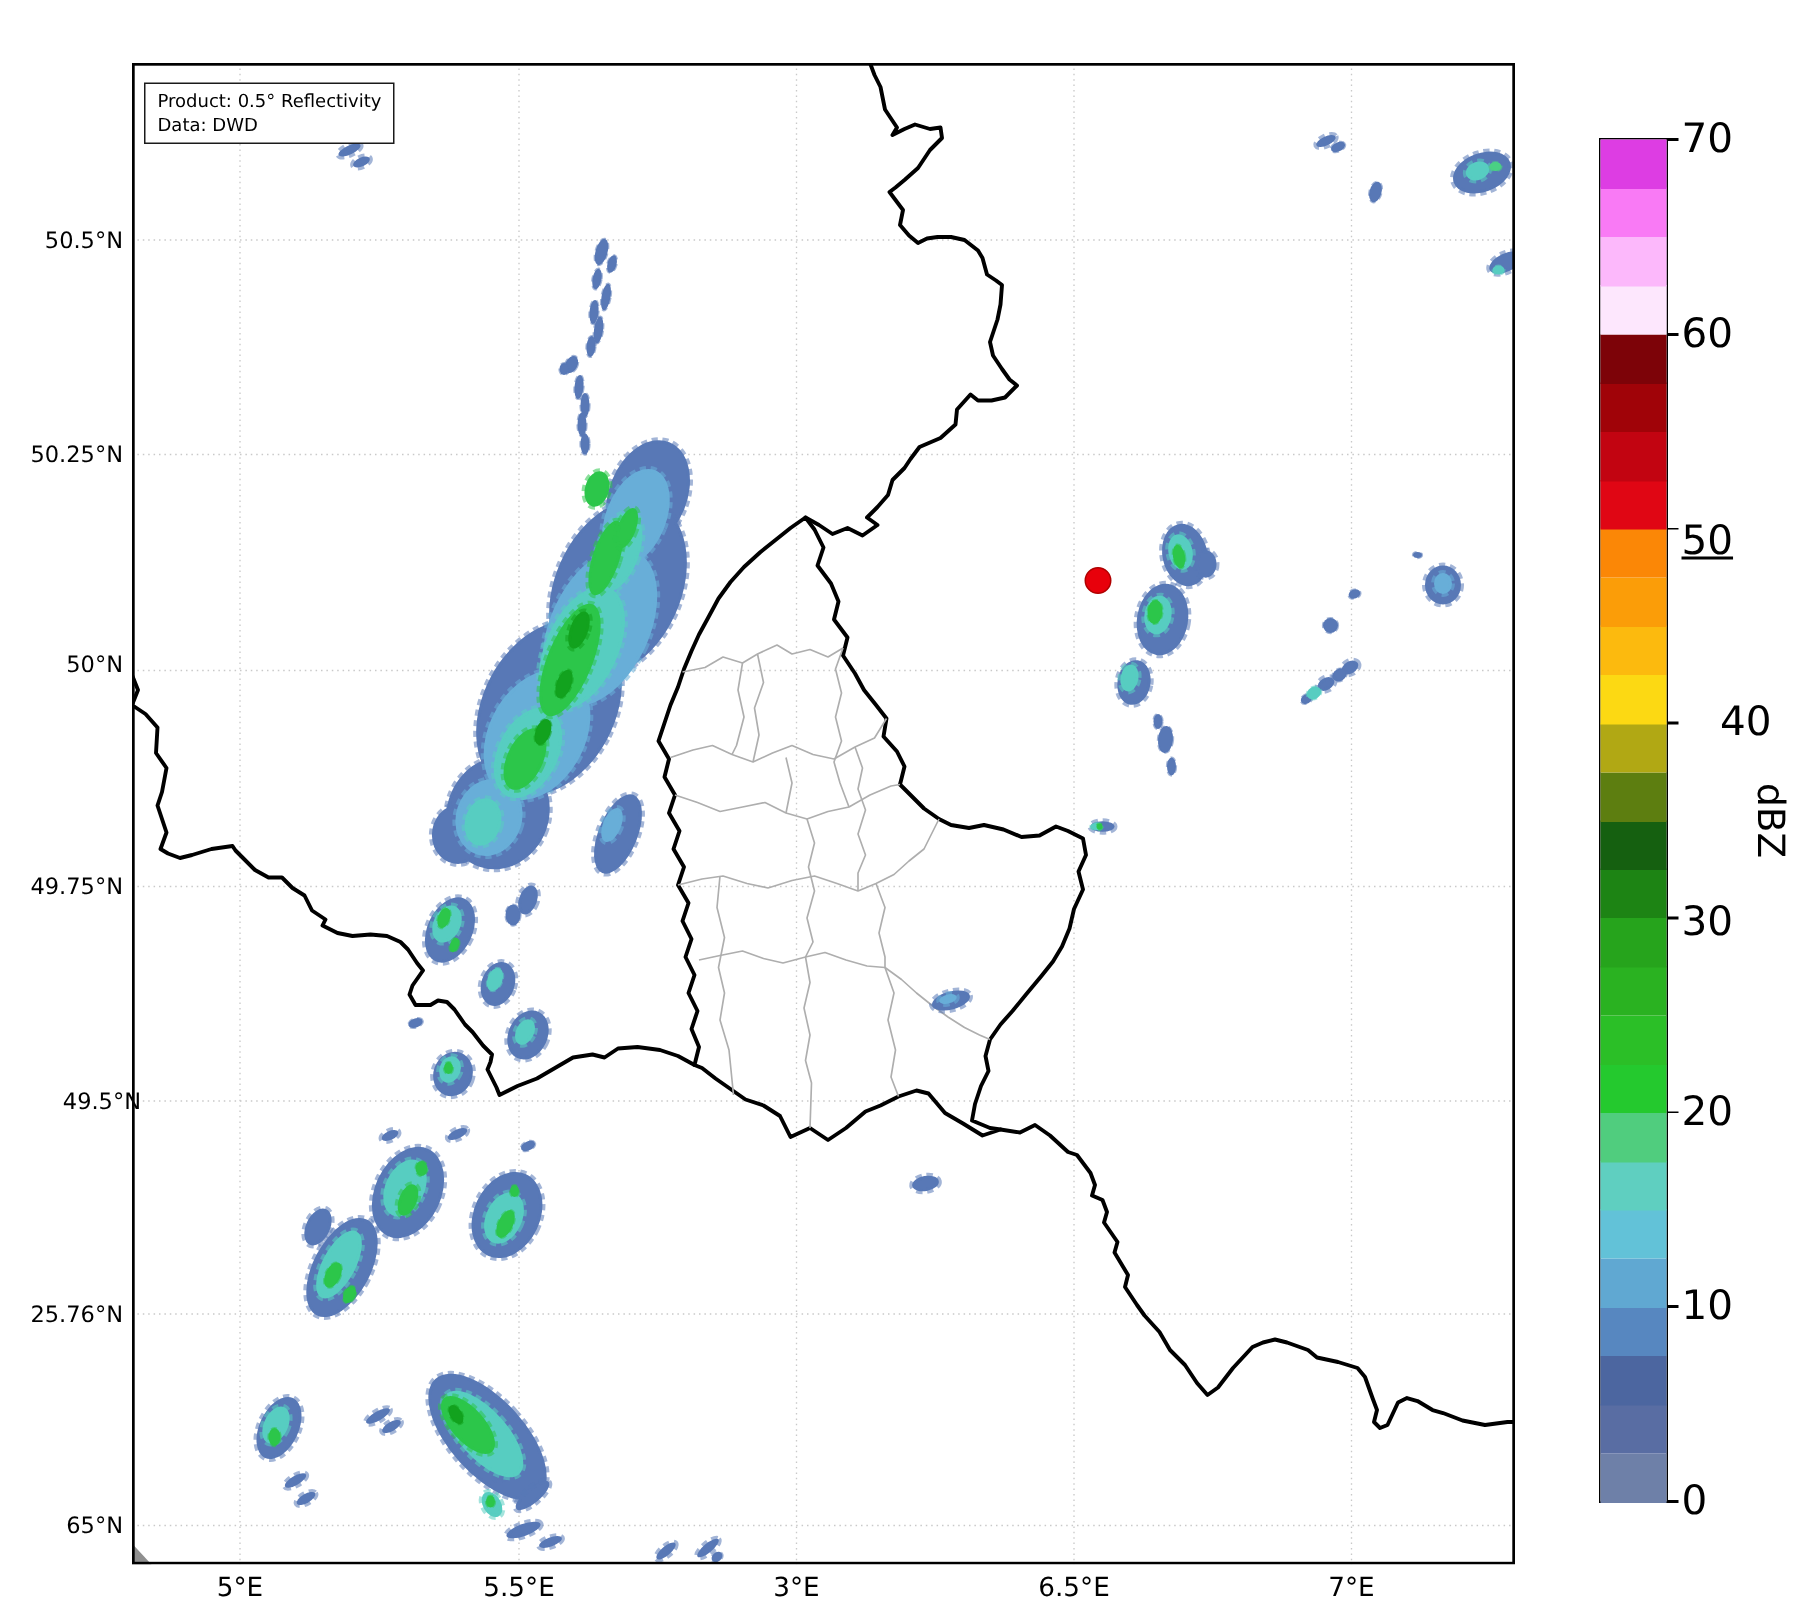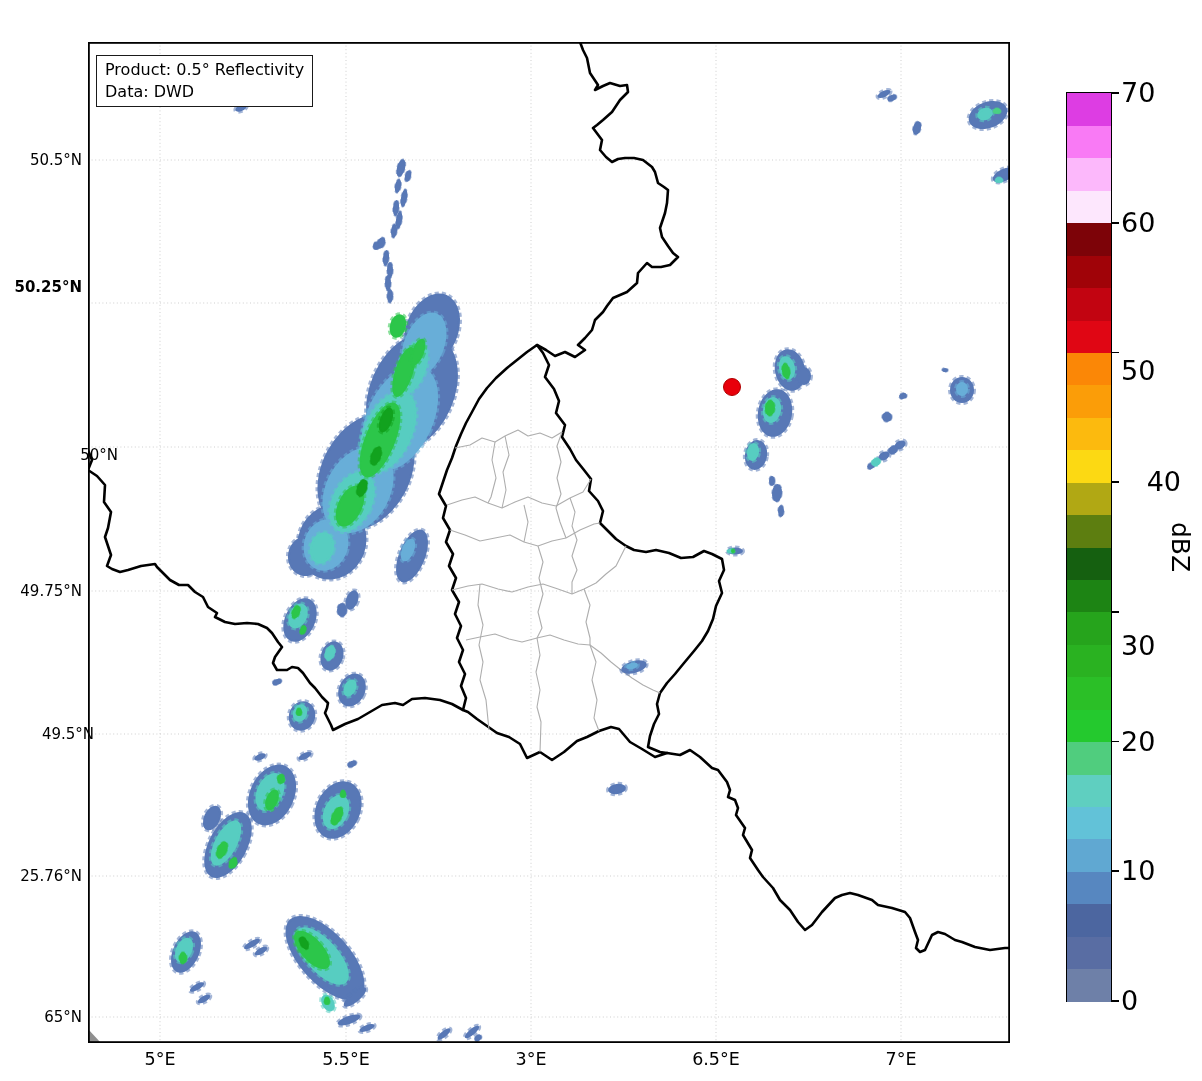--- a/index.html
+++ b/index.html
@@ -11,21 +11,21 @@
     position:absolute;left:88px;top:4px;width:922px;height:36px;
     text-align:center;font-size:30px;line-height:36px;color:#000;white-space:nowrap;
   }
   #map-svg{position:absolute;left:88px;top:42px;width:922px;height:1001px;}
   .country{fill:none;stroke:#000000;stroke-width:2.6;stroke-linejoin:round;stroke-linecap:round;}
   .canton{fill:none;stroke:#aeaeae;stroke-width:1.1;stroke-linejoin:round;}
   .grid{stroke:#c9c9c9;stroke-width:0.9;stroke-dasharray:1 2.6;}
   .frame{fill:none;stroke:#000;stroke-width:1.8;}
   #annotation-box{
     position:absolute;left:96px;top:55px;background:#ffffff;border:1.5px solid #1a1a1a;
-    padding:3px 8px 4px 8px;font-size:16px;line-height:1.35;white-space:nowrap;
+    padding:3px 8px 4px 8px;font-size:12px;line-height:1.35;white-space:nowrap;
   }
   .lat-label{position:absolute;left:0px;width:82px;text-align:right;font-size:15px;height:22px;line-height:22px;}
   .lon-label{position:absolute;top:1048px;width:90px;text-align:center;font-size:17.5px;height:22px;line-height:22px;}
   #colorbar{position:absolute;left:1066px;top:92px;width:44px;height:908px;border:1.3px solid #000;background:#fff;}
   .cbar-band{position:absolute;left:0;width:100%;}
   .cbar-tick{position:absolute;background:#000;height:1.6px;width:7px;left:1112px;}
   .cbar-tick-label{position:absolute;left:1121px;width:60px;text-align:left;font-size:27px;height:32px;line-height:32px;}
   #cbar-axis-label{
     position:absolute;left:1154px;top:531px;width:52px;height:32px;font-size:25px;line-height:32px;
     transform:rotate(90deg);text-align:center;white-space:nowrap;
@@ -220,22 +220,22 @@
     <rect class="frame" x="88.9" y="42.9" width="920.2" height="999.2"></rect>
   </svg>
 
   <div id="annotation-box">
     <div>Product: 0.5° Reflectivity</div>
     <div>Data: DWD</div>
   </div>
 
   <div id="lat-labels">
       <div class="lat-label" style="top: 149px;">50.5°N</div>
-      <div class="lat-label" style="top: 276px; font-weight: bold;">50.25°N</div>
-      <div class="lat-label" style="top: 444px; padding-left: 36px;">50°N</div>
+      <div class="lat-label" style="top: 292px;">50.25°N</div>
+      <div class="lat-label" style="top: 432px;">50°N</div>
       <div class="lat-label" style="top: 580px;">49.75°N</div>
       <div class="lat-label" style="top: 723px; margin-left: 12px;">49.5°N</div>
       <div class="lat-label" style="top: 865px;">25.76°N</div>
       <div class="lat-label" style="top: 1006px;">65°N</div>
     </div>
   <div id="lon-labels">
       <div class="lon-label" style="left: 115px;">5°E</div>
       <div class="lon-label" style="left: 301px; text-align: center;">5.5°E</div>
       <div class="lon-label" style="left: 486px;">3°E</div>
       <div class="lon-label" style="left: 671px;">6.5°E</div>
@@ -273,25 +273,25 @@
       <div class="cbar-band" style="top: 0%; height: 3.63143%; background: rgb(221, 61, 227);"></div>
     </div>
   <div id="cbar-ticks">
       <div class="cbar-tick" style="top: 1000.2px;"></div>
       <div class="cbar-tick-label" style="top: 985px;">0</div>
       <div class="cbar-tick" style="top: 870.486px;"></div>
       <div class="cbar-tick-label" style="top: 855.286px;">10</div>
       <div class="cbar-tick" style="top: 740.771px;"></div>
       <div class="cbar-tick-label" style="top: 725.571px;">20</div>
       <div class="cbar-tick" style="top: 611.057px;"></div>
-      <div class="cbar-tick-label" style="top: 630px;">30</div>
+      <div class="cbar-tick-label" style="top: 599px;">30</div>
       <div class="cbar-tick" style="top: 481.343px;"></div>
       <div class="cbar-tick-label" style="top: 466.143px; text-align: right;">40</div>
       <div class="cbar-tick" style="top: 351.629px;"></div>
-      <div class="cbar-tick-label" style="top: 355px;">50</div>
+      <div class="cbar-tick-label" style="top: 345px; text-decoration: underline;">50</div>
       <div class="cbar-tick" style="top: 221.914px;"></div>
       <div class="cbar-tick-label" style="top: 206.714px;">60</div>
       <div class="cbar-tick" style="top: 92.2px;"></div>
       <div class="cbar-tick-label" style="top: 77px;">70</div>
     </div>
   <div id="cbar-axis-label">dBZ</div>
 
 </div>
 
 </body></html>

